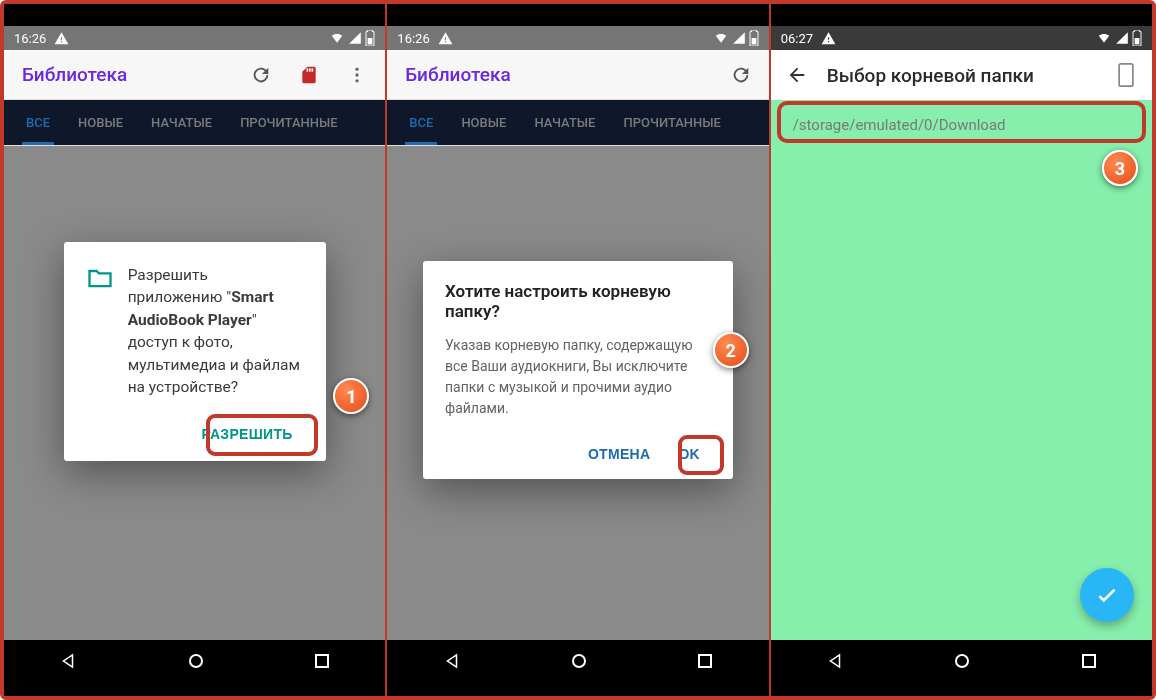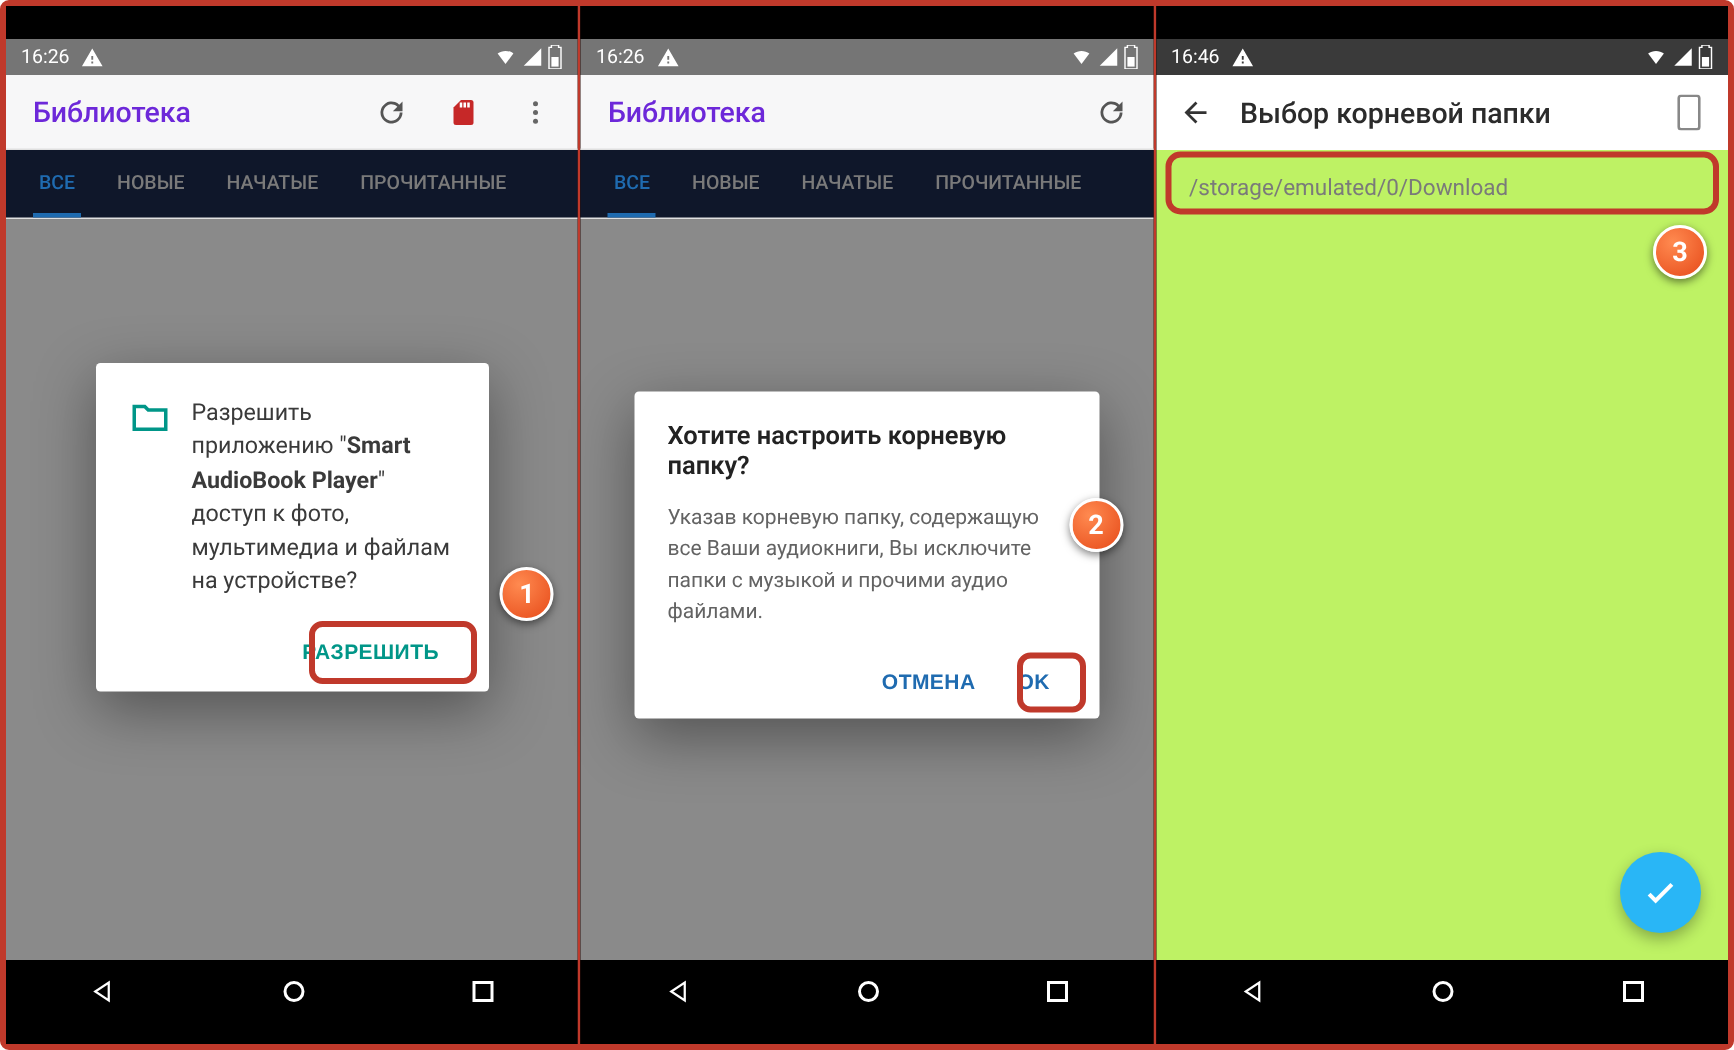--- a/index.html
+++ b/index.html
@@ -96,21 +96,21 @@
     position: absolute;
     bottom: 0; left: 10px; right: 10px;
     height: 3px;
     background: #1f6bb0;
   }
   .content {
     flex: 1;
     background: #8a8a8a;
     position: relative;
   }
-  .phone3 .content { background: #bef264; }
+  .phone3 .content { background: #86efac; }
   
   .dialog {
     position: absolute;
     background: #fff;
     border-radius: 3px;
     box-shadow: 0 12px 40px rgba(0,0,0,.4);
     left: 50%;
     transform: translateX(-50%);
   }
   .perm-dialog {
@@ -380,21 +380,21 @@
             <rect x="2" y="2" width="12" height="12" fill="none" stroke="#fff" stroke-width="2"></rect>
           </svg></div>
     </div>
     <div class="black-bottom"></div>
   </div>
 
   <div class="phone phone3">
     <div class="black-top"></div>
     <div class="status-bar">
       <div class="status-left">
-        <span>16:46</span>
+        <span>06:27</span>
         <svg width="15" height="15" viewBox="0 0 24 24">
             <path fill="#fff" d="M1 21h22L12 2 1 21zm12-3h-2v-2h2v2zm0-4h-2v-4h2v4z"></path>
           </svg>
       </div>
       <div class="status-right">
         <svg width="16" height="14" viewBox="0 0 24 24">
             <path d="M12 20l9-12c-5-4-13-4-18 0l9 12z"></path>
           </svg>
         <svg width="14" height="14" viewBox="0 0 24 24">
             <path d="M2 22h20V2L2 22z"></path>

